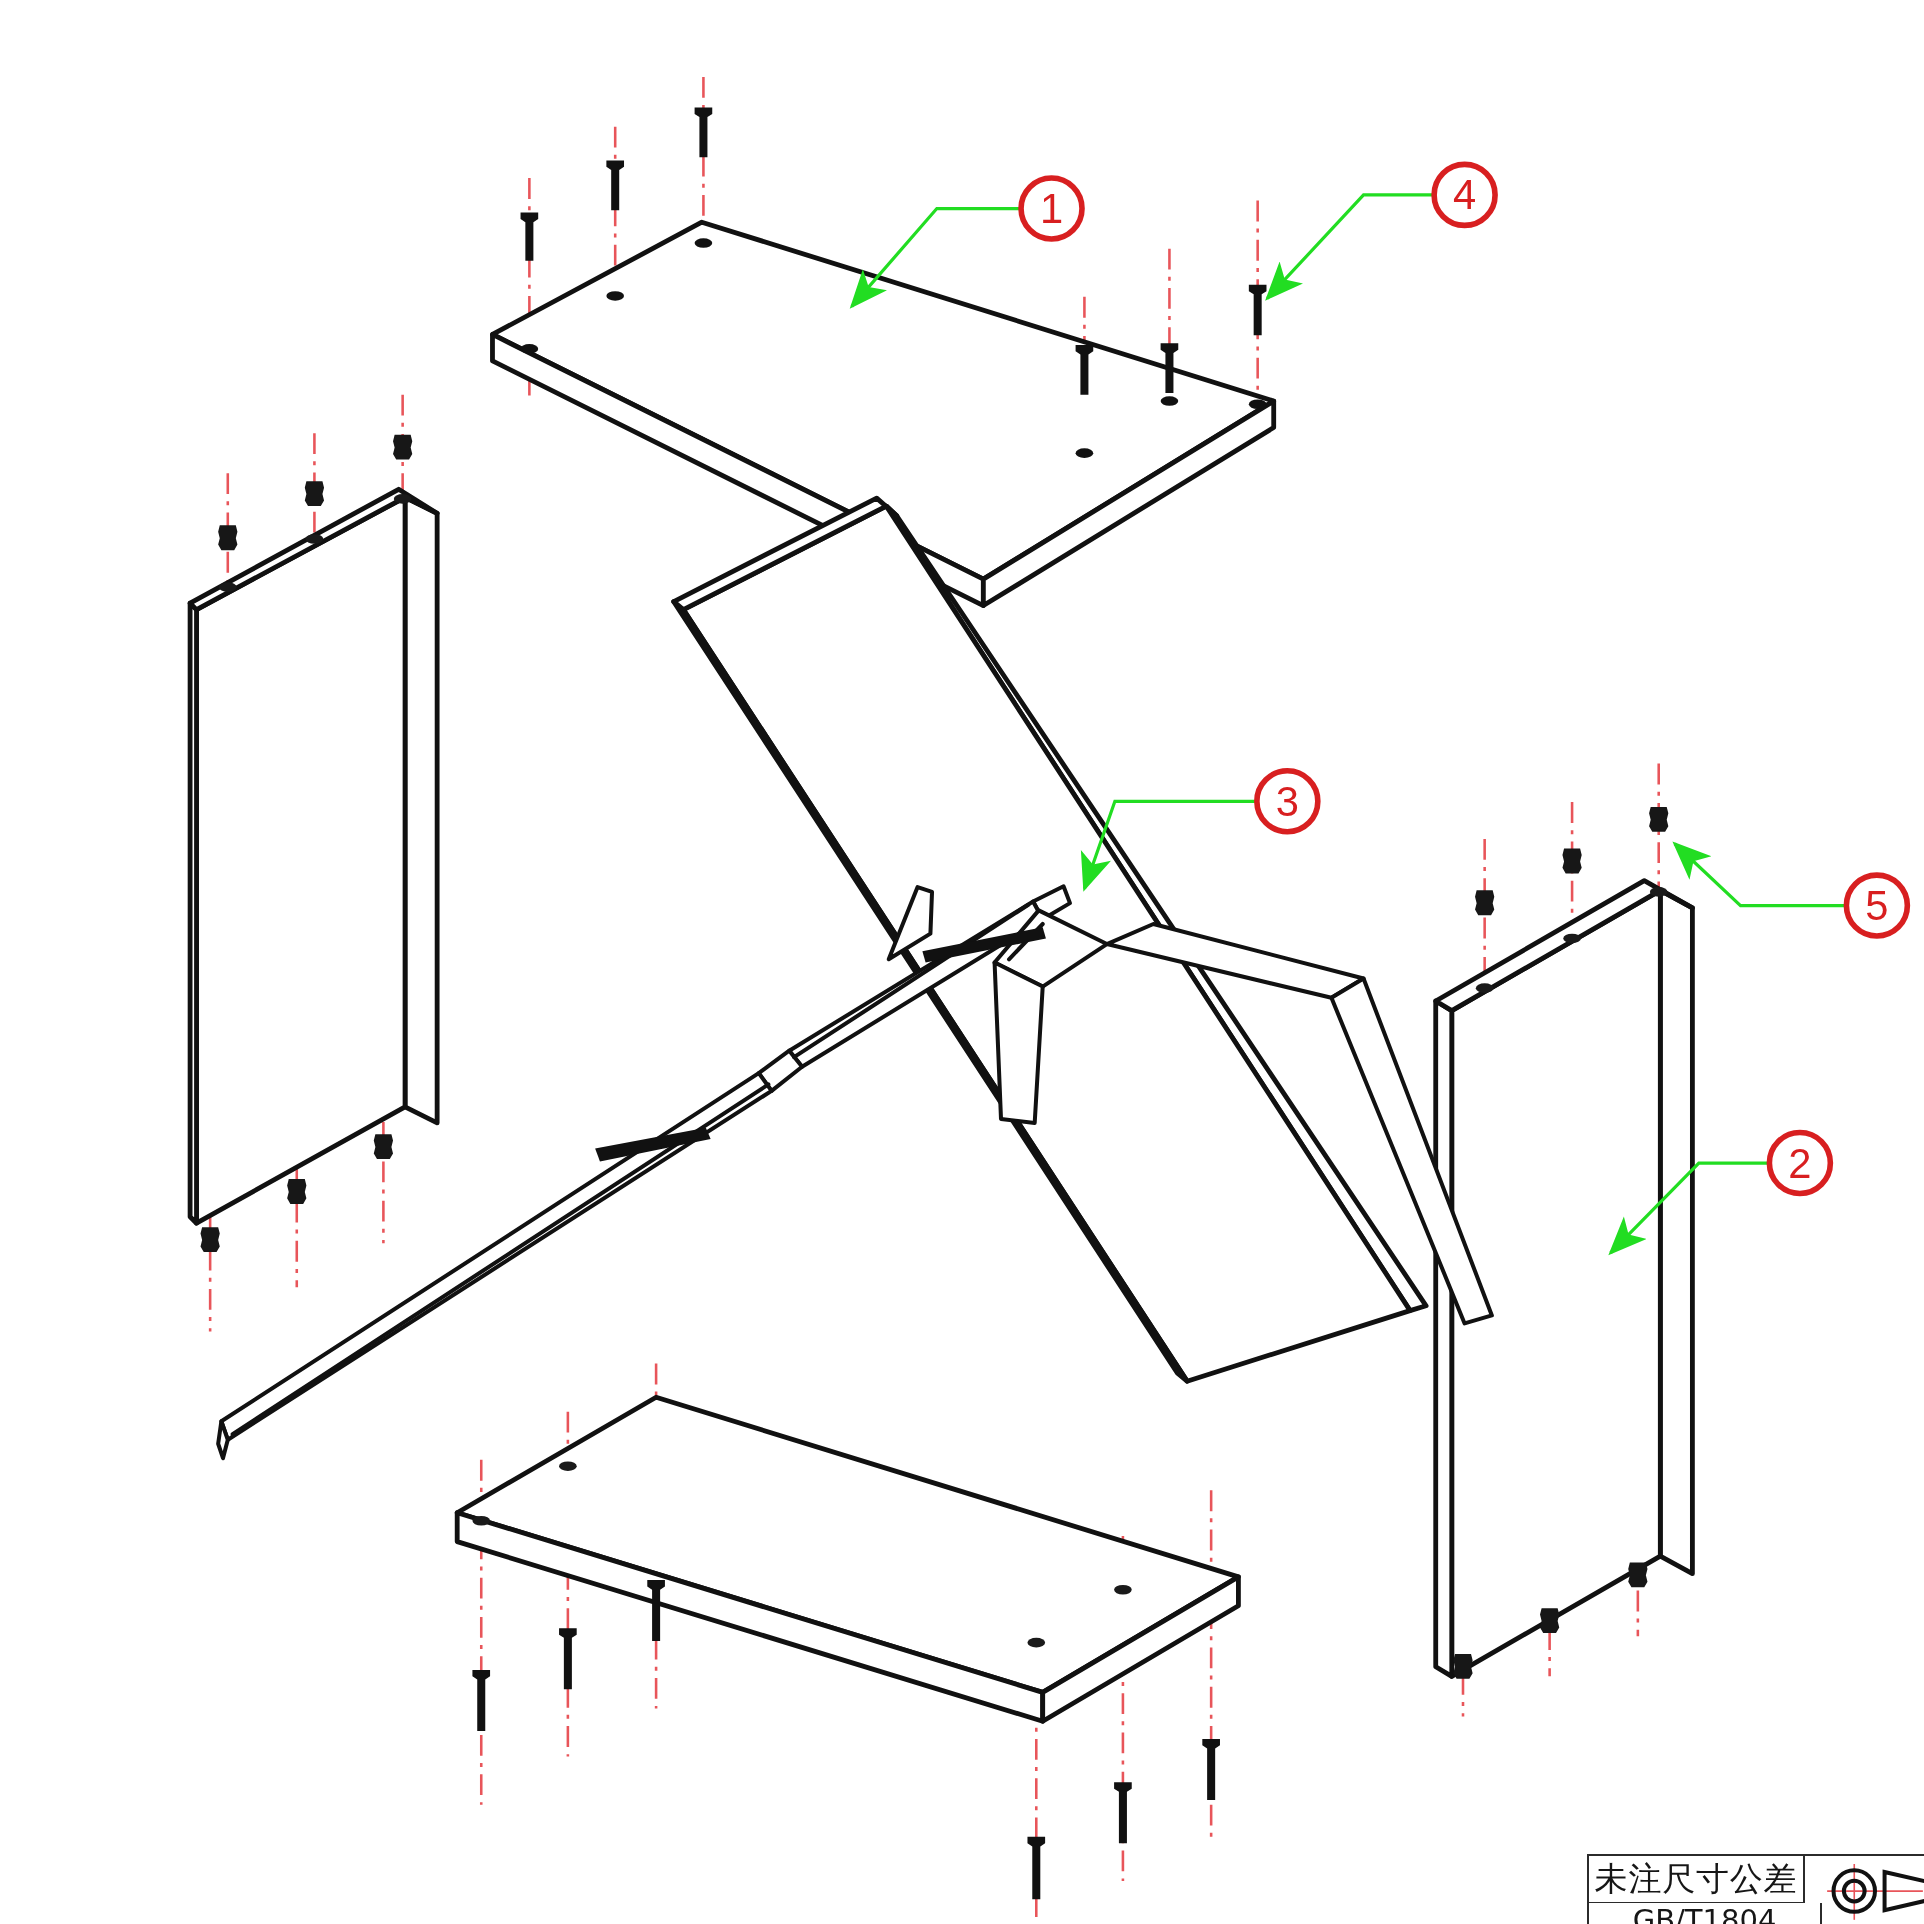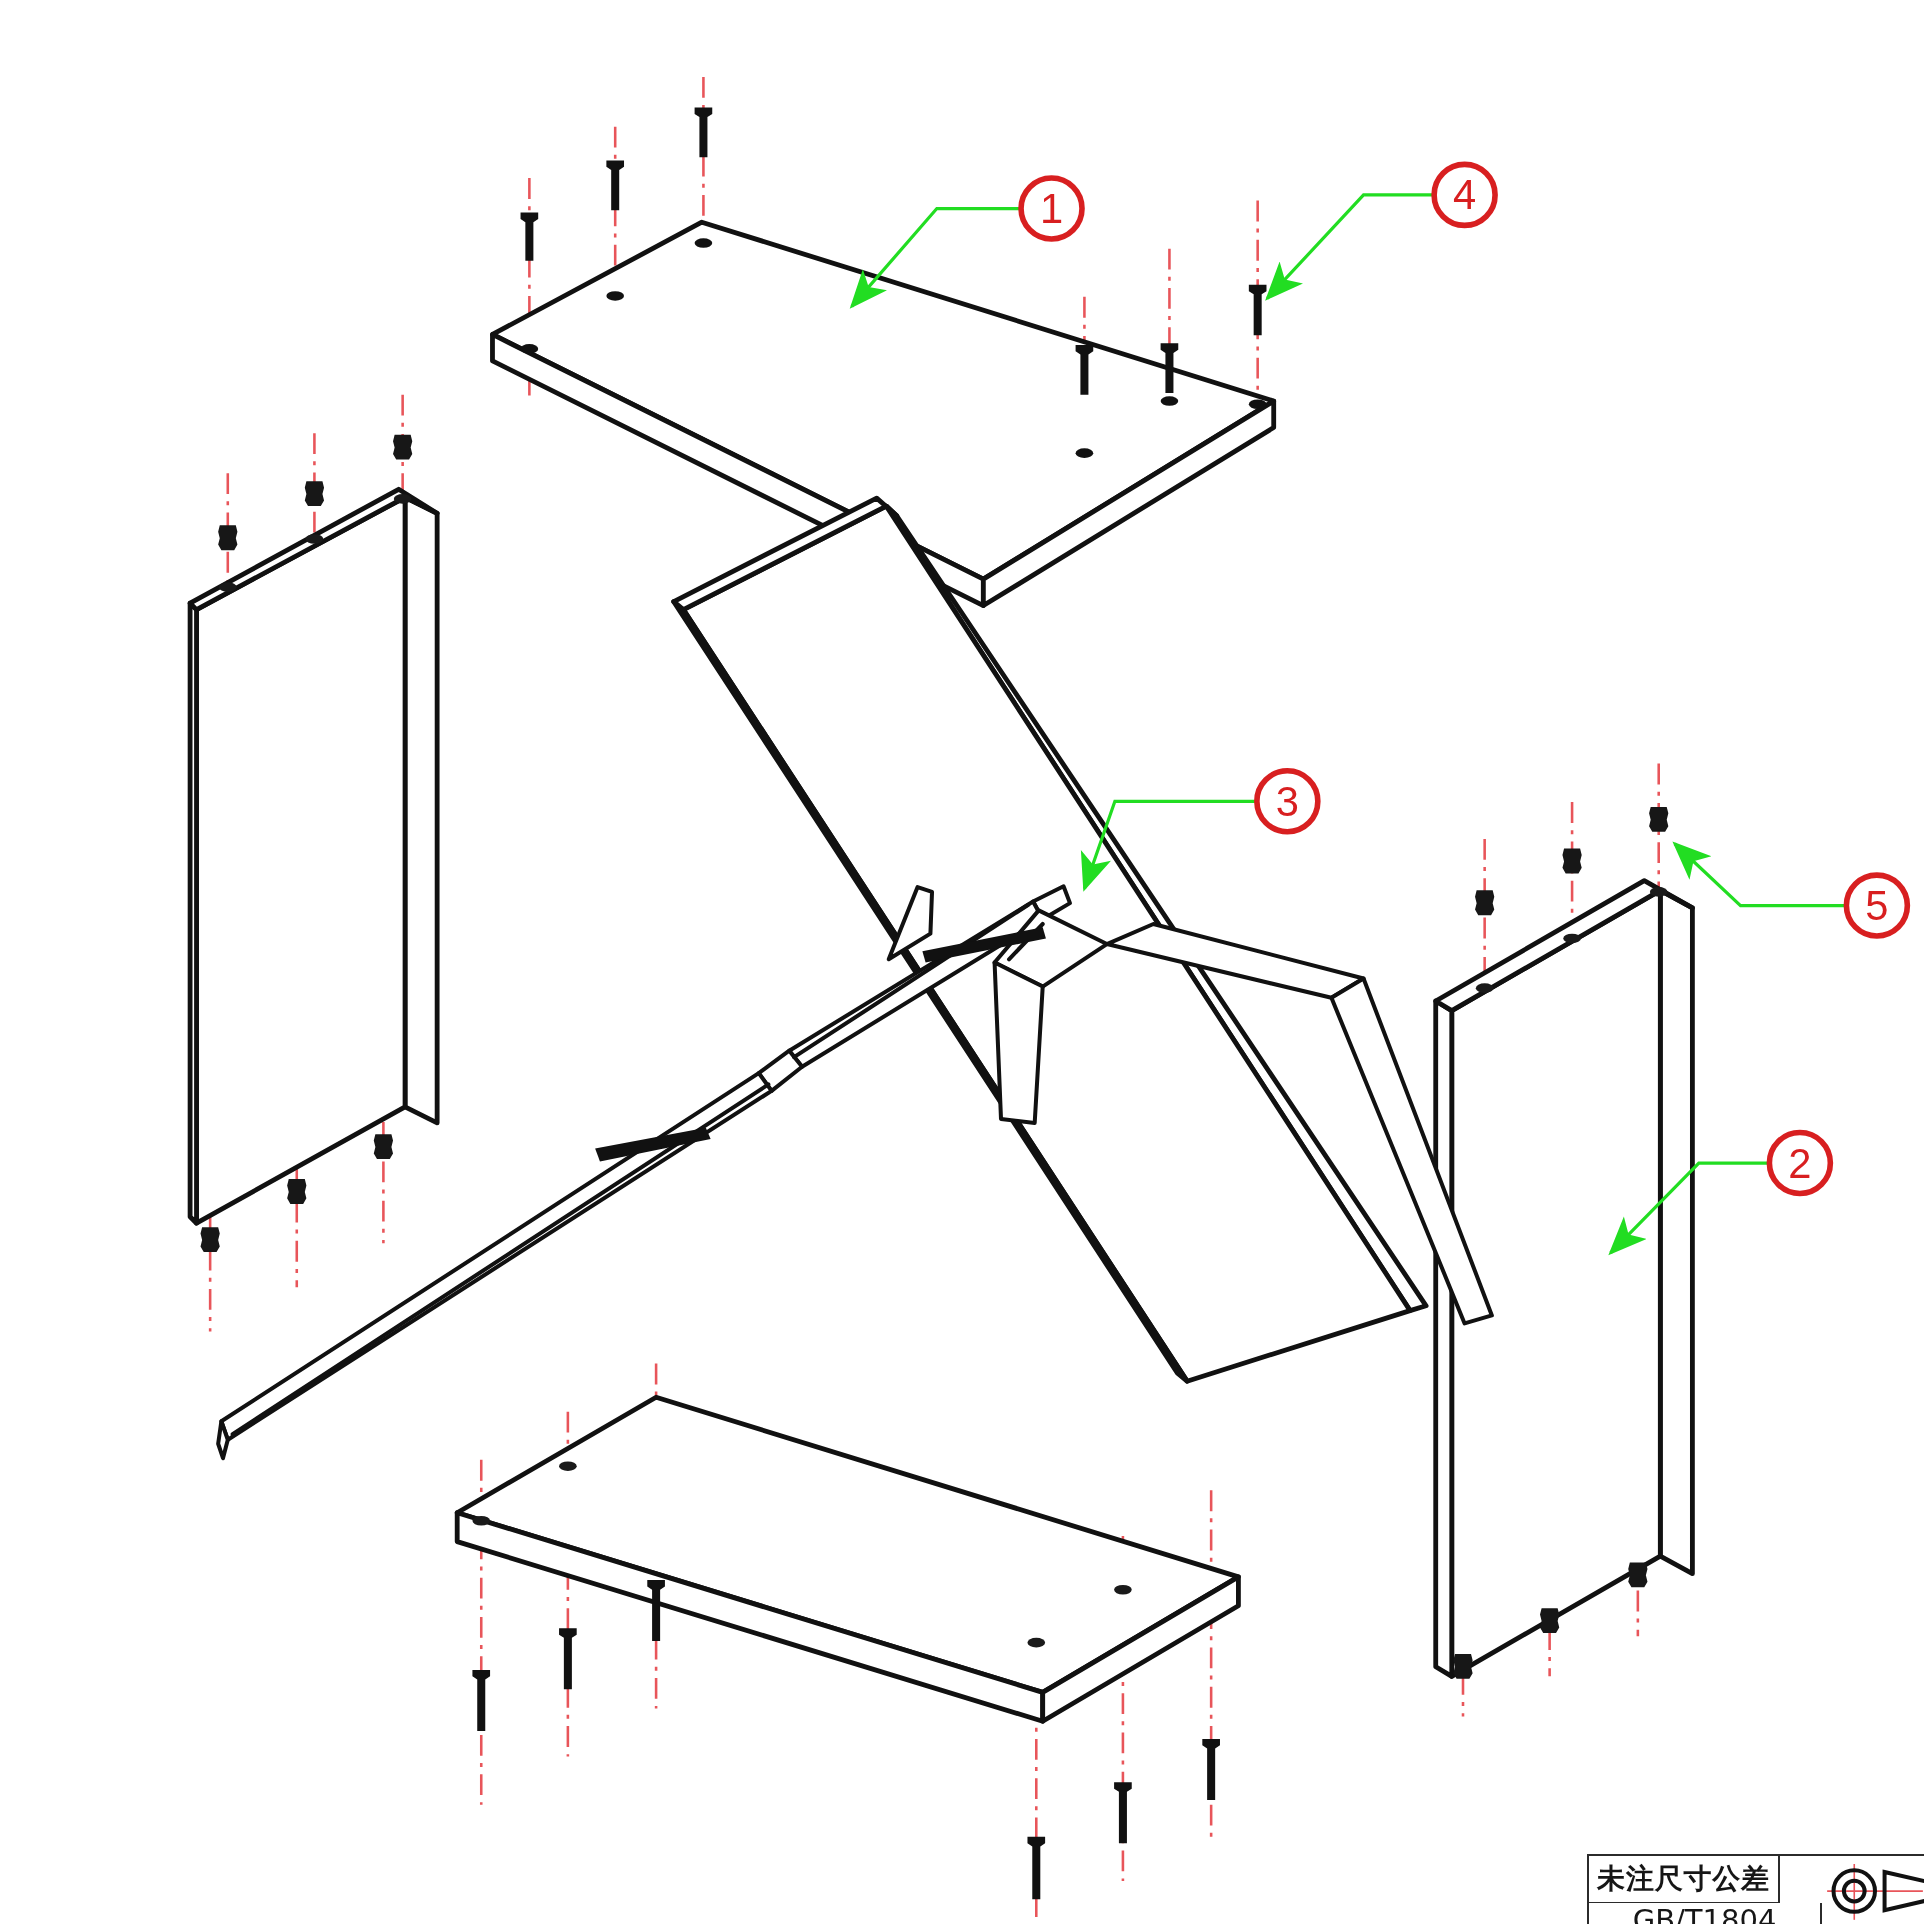--- a/index.html
+++ b/index.html
@@ -38,33 +38,32 @@
     width: 338px;
     height: 71px;
     border-top: 2.4px solid #2b2b2b;
     border-left: 2.4px solid #2b2b2b;
     box-sizing: border-box;
   }
   .tb-cell-tolerance {
     position: absolute;
     left: 0;
     top: 0;
-    width: 191px;
+    width: 216px;
     height: 47px;
     border-right: 2.4px solid #2b2b2b;
     border-bottom: 1.6px solid #2b2b2b;
     box-sizing: border-box;
     display: flex;
     align-items: center;
     justify-content: center;
     font-family: "DejaVu Sans", sans-serif;
-    font-size: 28px;
+    font-size: 33px;
     color: #161616;
     letter-spacing: 0.8px;
-    font-weight: bold;
   }
   .tb-cell-standard {
     position: absolute;
     left: 0;
     top: 47px;
     width: 233px;
     height: 25px;
     border-right: 2.4px solid #2b2b2b;
     box-sizing: border-box;
     display: flex;

